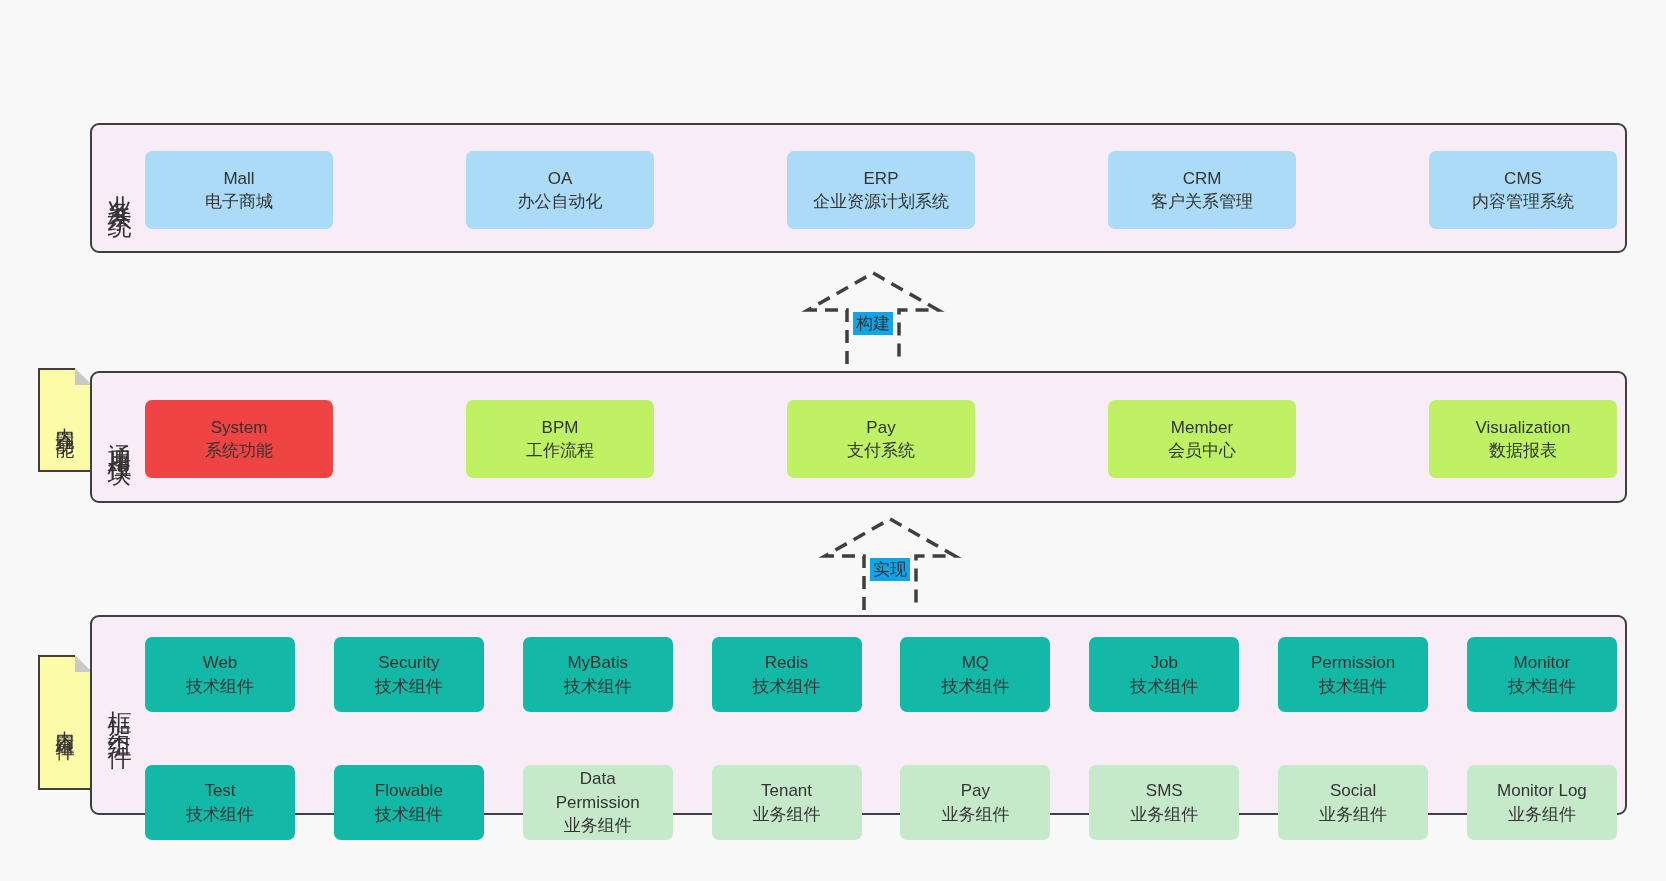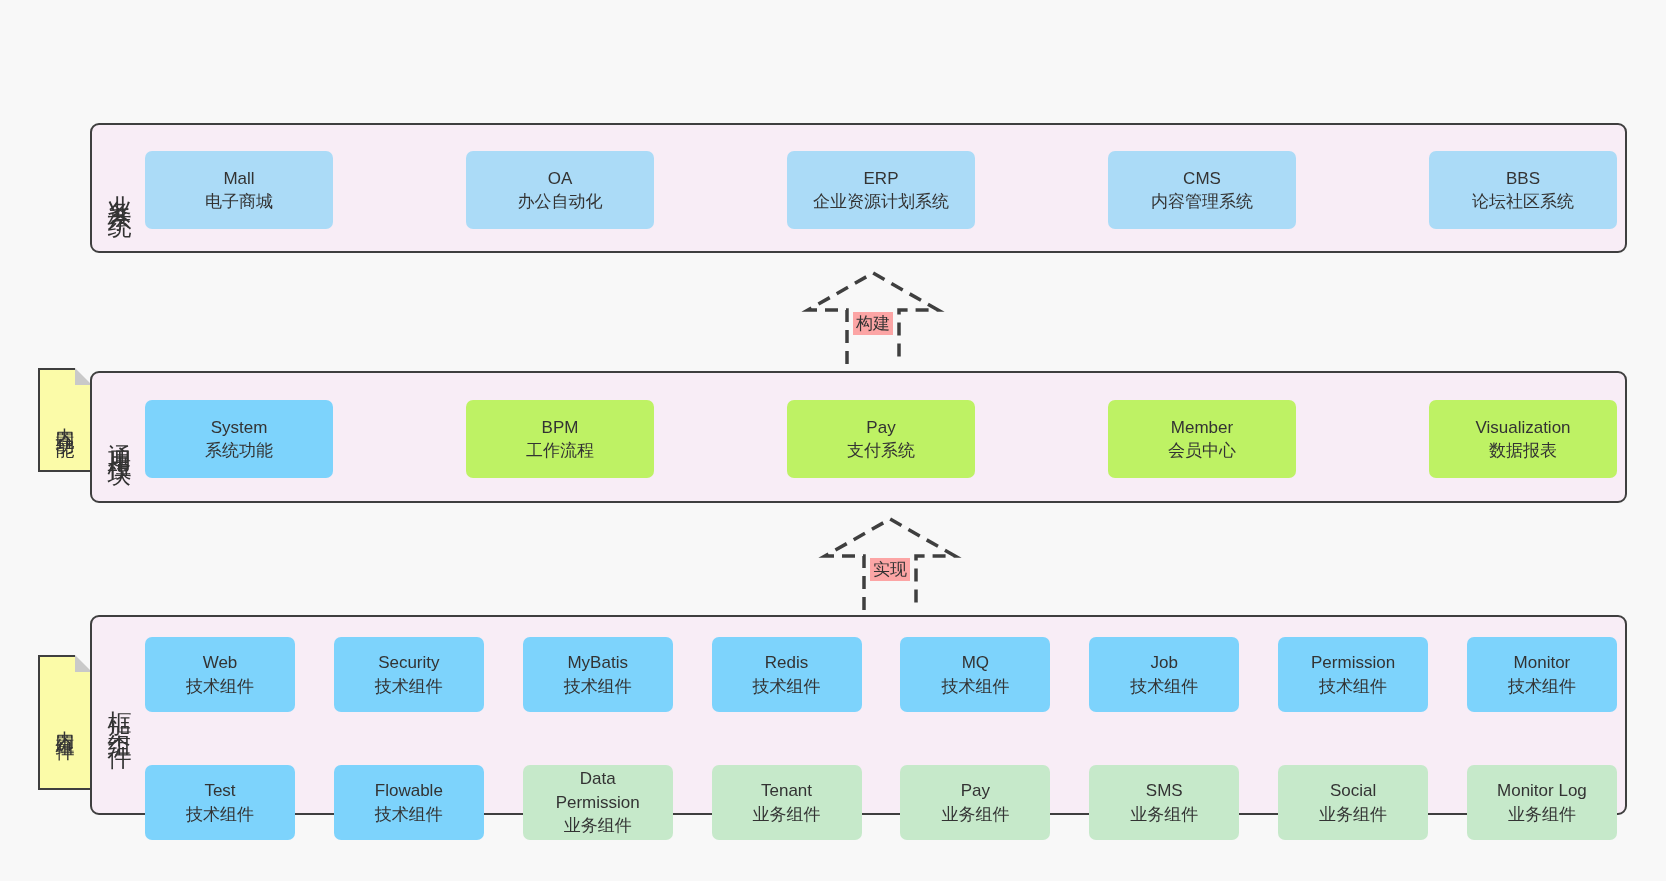--- a/index.html
+++ b/index.html
@@ -50,32 +50,32 @@
   #section-components .row.r1{top:20px;}
   #section-components .row.r2{top:124px;margin-top:24px;}
   .box{
     box-sizing:border-box;border-radius:7px;
     display:flex;flex-direction:column;justify-content:center;align-items:center;
     text-align:center;font-size:17px;line-height:1.38;padding:12px 6px;
     color:#333;
   }
   .box .t{white-space:pre-line;}
   .v-blue{background:#abdbf7;}
-  .v-red{background:#7dd3fc;}
+  .v-red{background:#ef4444;}
   .v-pink{background:#bef264;}
-  .v-green{background:#7dd3fc;}
+  .v-green{background:#14b8a6;}
   .v-lgreen{background:#c6e9ca;}
   
   .arrow{position:absolute;width:150px;height:96px;}
   #arrow-build{left:798px;top:268px;}
   #arrow-implement{left:815px;top:514px;}
   .arrow svg{position:absolute;left:0;top:0;}
   .arrow-label{
     position:absolute;left:50%;top:44px;transform:translateX(-50%);
-    background:#fca5a5;padding:0 3px;font-size:17px;color:#333;white-space:nowrap;
+    background:#0ea5e9;padding:0 3px;font-size:17px;color:#333;white-space:nowrap;
   }
 </style>
 </head>
 <body>
 
 <div class="note" id="note-modules">
   <span class="fold"></span>
   <span>内置功能</span>
 </div>
 <div class="note" id="note-components">
@@ -92,26 +92,26 @@
     </div>
     <div class="box v-blue">
       <div class="t">OA</div>
       <div class="s">办公自动化</div>
     </div>
     <div class="box v-blue">
       <div class="t">ERP</div>
       <div class="s">企业资源计划系统</div>
     </div>
     <div class="box v-blue">
+      <div class="t">CRM</div>
+      <div class="s">客户关系管理</div>
+    </div>
+    <div class="box v-blue">
       <div class="t">CMS</div>
       <div class="s">内容管理系统</div>
-    </div>
-    <div class="box v-blue">
-      <div class="t">BBS</div>
-      <div class="s">论坛社区系统</div>
     </div>
   </div>
 </div>
 
 <div class="arrow" id="arrow-build">
   <svg width="150" height="96" viewBox="0 0 150 96">
     <path d="M49,96 L49,42 L10,42 L75,5 L140,42 L101,42 L101,96" fill="none" stroke="#3f3f3f" stroke-width="3.5" stroke-dasharray="13 8"></path>
   </svg>
   <span class="arrow-label">构建</span>
 </div>

